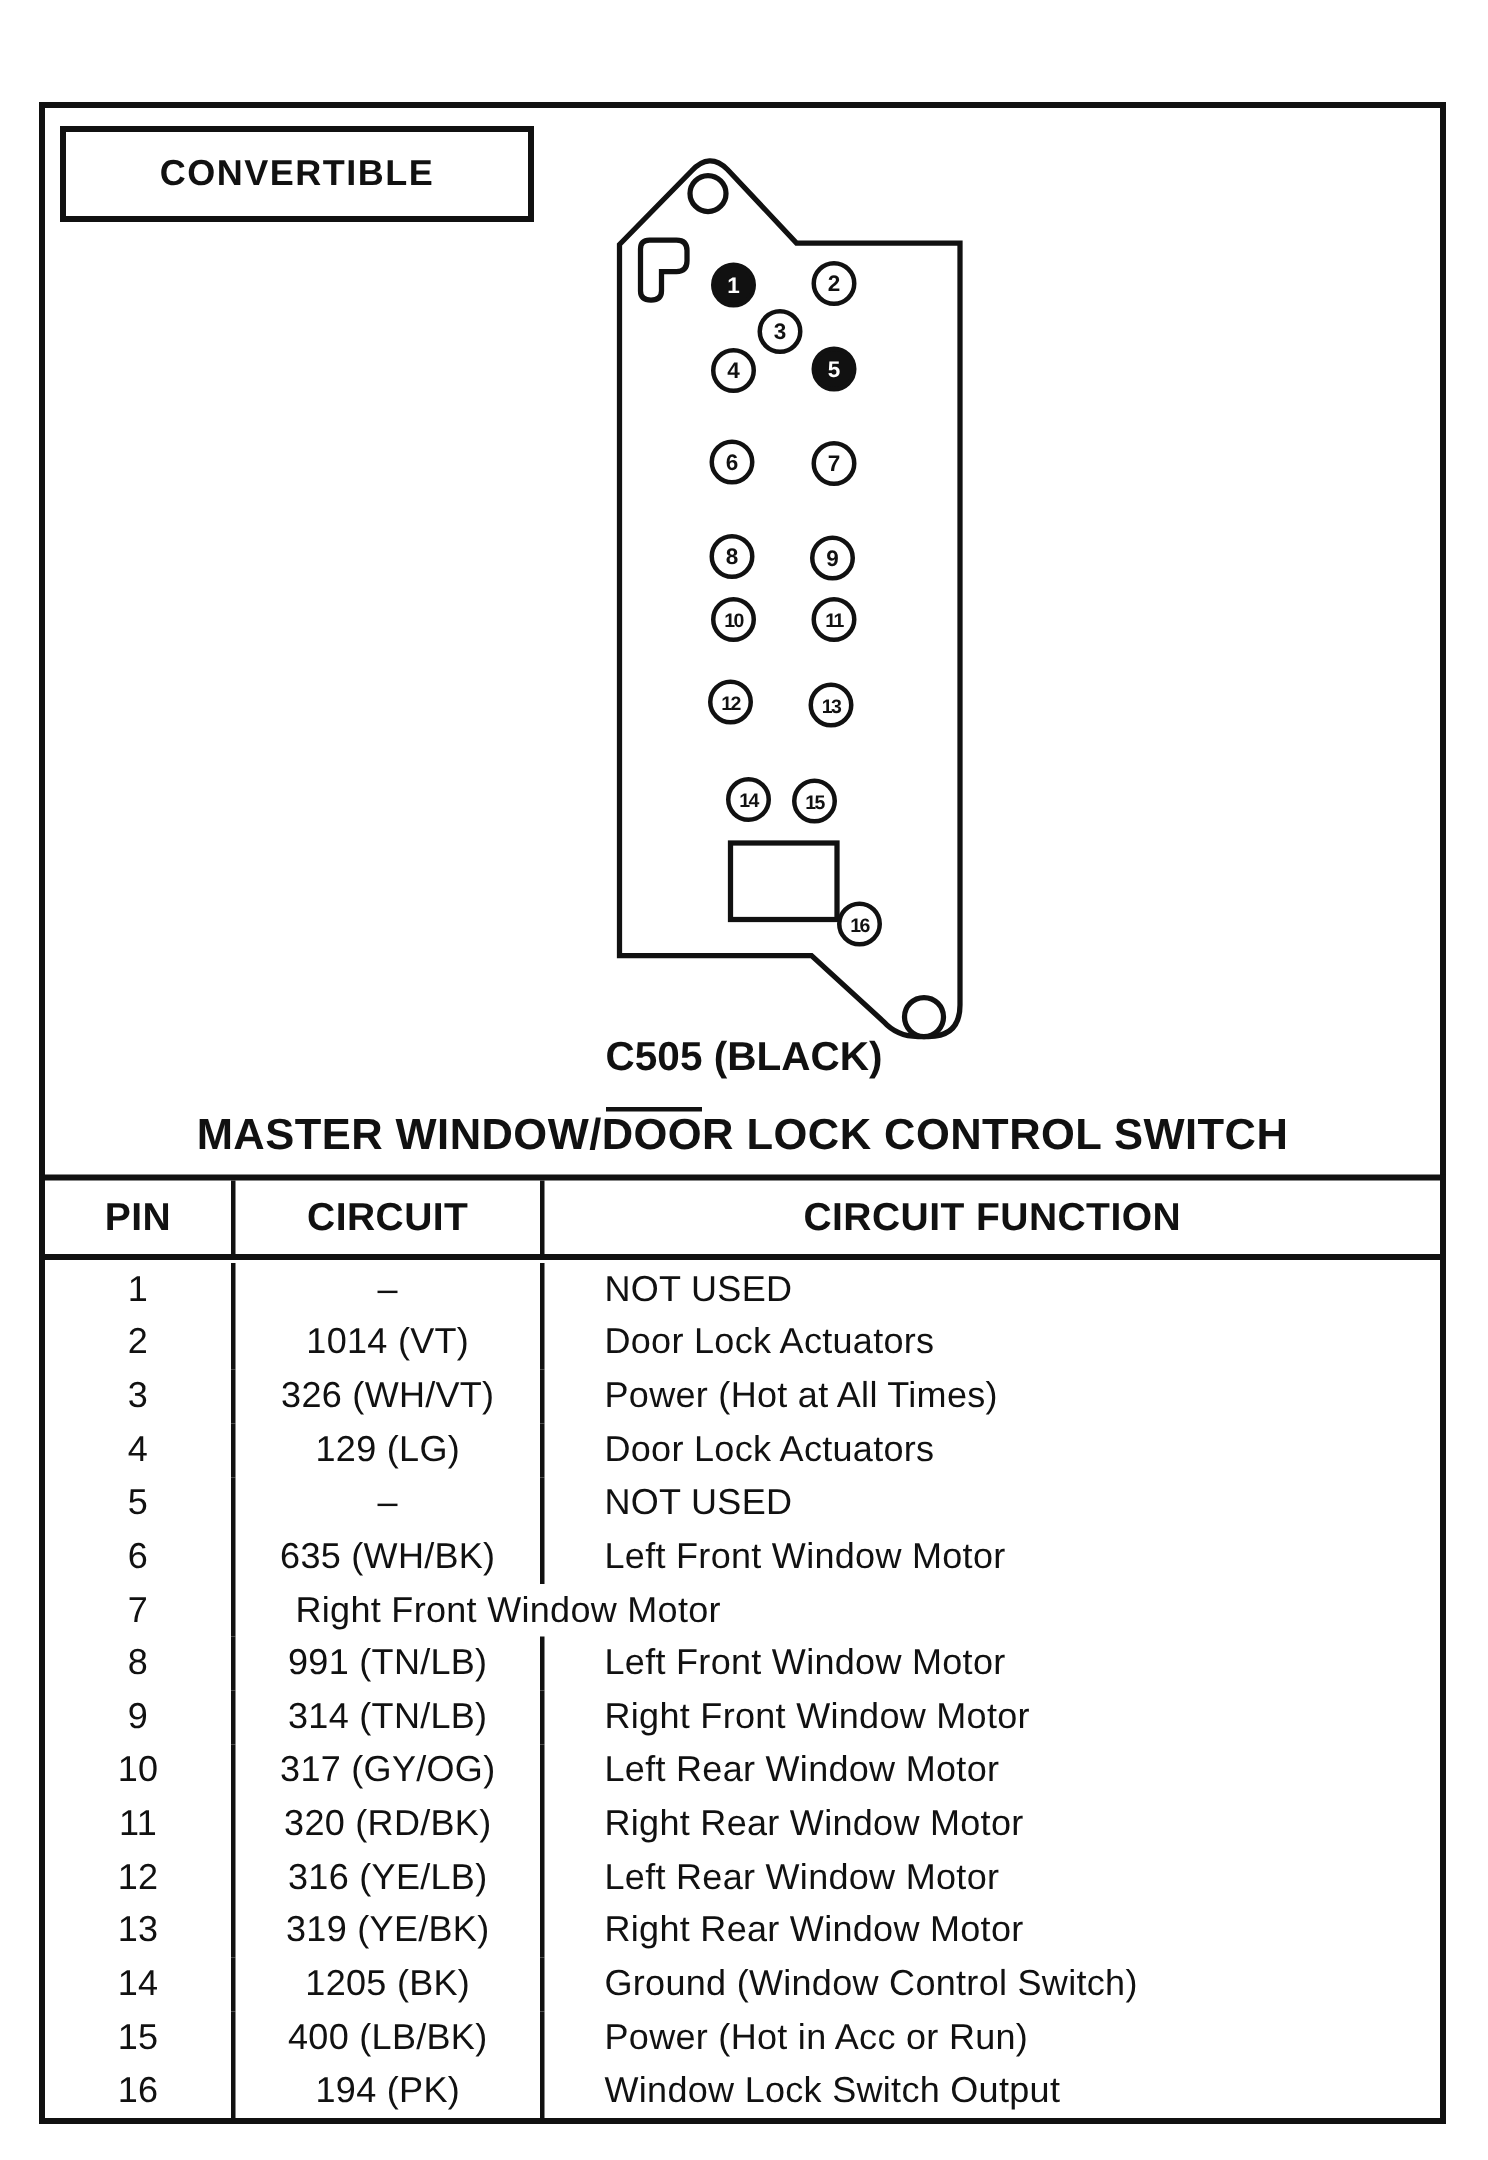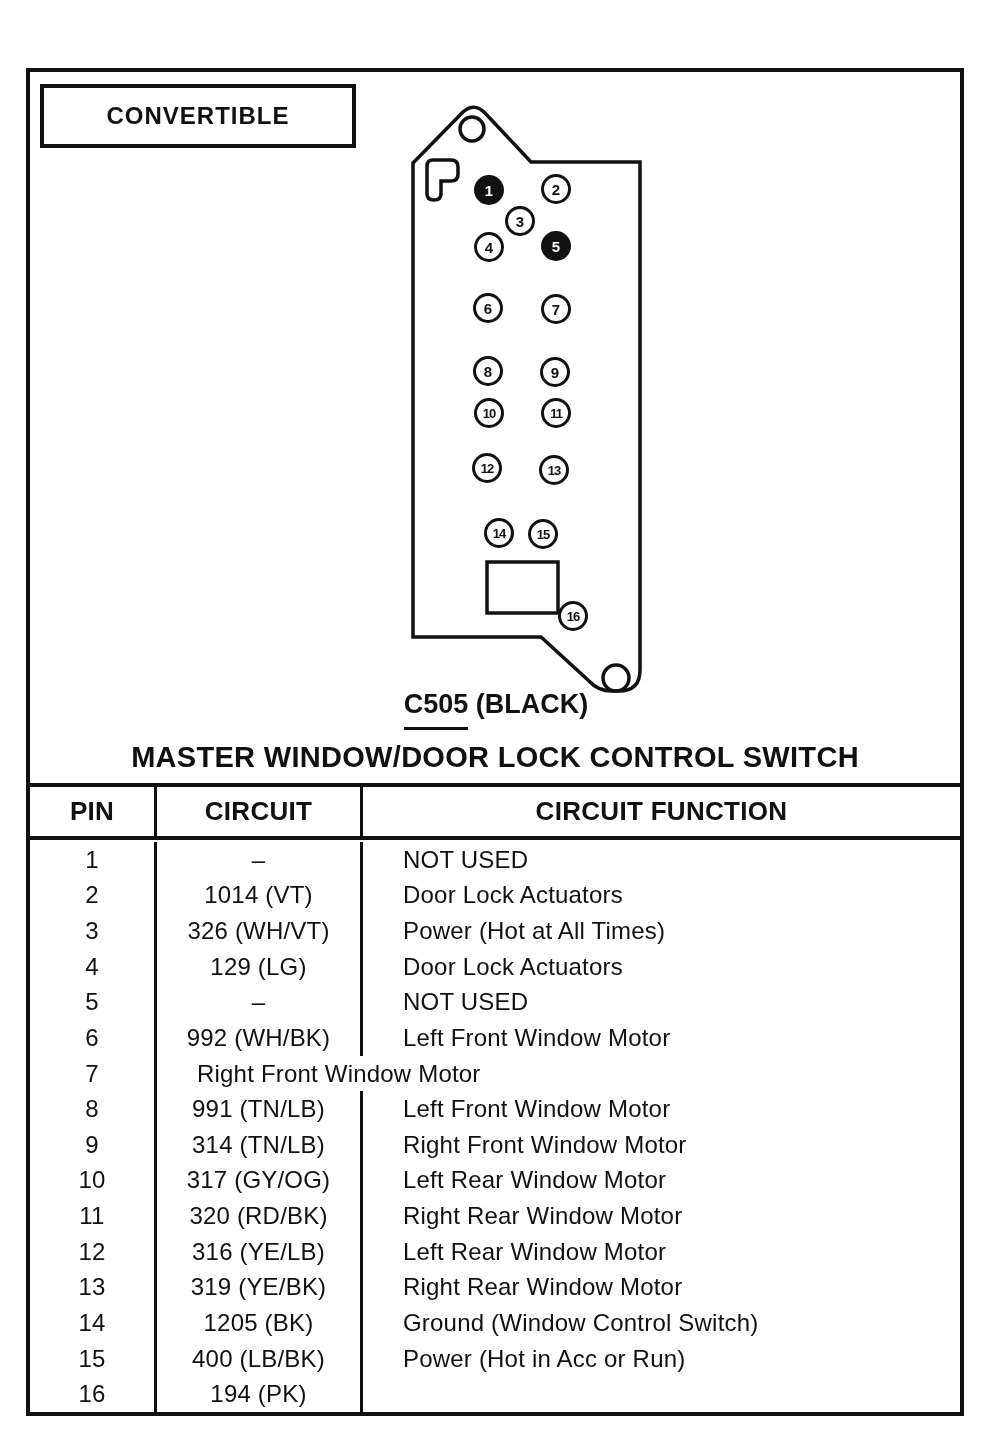--- a/index.html
+++ b/index.html
@@ -30,21 +30,21 @@
     display:flex; align-items:center; justify-content:center;
     font-weight:bold; font-size:15px; line-height:1;
   }
   .pin.two { font-size:13px; letter-spacing:-1px; }
   .pin.filled { background:var(--ink); color:var(--paper); }
 
   .connector-caption {
     position:absolute; left:0; top:689px; width:992px;
     text-align:center; font-weight:bold; font-size:27px;
   }
-  .connector-caption .code { border-bottom:3px solid var(--ink); padding-bottom:8px; }
+  .connector-caption .code { border-bottom:3px solid var(--ink); padding-bottom:19px; }
 
   .page-title {
     position:absolute; left:26px; top:741px; width:938px;
     text-align:center; font-weight:bold; font-size:29px; letter-spacing:0.3px;
   }
 
   .pin-table {
     position:absolute; left:26px; top:783px; width:938px; height:633px;
     border:4px solid var(--ink);
     display:flex; flex-direction:column;
@@ -138,21 +138,21 @@
         <div class="cell c2">129 (LG)</div>
         <div class="cell c3">Door Lock Actuators</div>
       </div>
       <div class="trow">
         <div class="cell c1">5</div>
         <div class="cell c2">–</div>
         <div class="cell c3">NOT USED</div>
       </div>
       <div class="trow">
         <div class="cell c1">6</div>
-        <div class="cell c2">992 (WH/BK)</div>
+        <div class="cell c2">635 (WH/BK)</div>
         <div class="cell c3">Left Front Window Motor</div>
       </div>
       <div class="trow">
         <div class="cell c1">7</div>
         <div class="cell c3">Right Front Window Motor</div>
       </div>
       <div class="trow">
         <div class="cell c1">8</div>
         <div class="cell c2">991 (TN/LB)</div>
         <div class="cell c3">Left Front Window Motor</div>
@@ -188,15 +188,16 @@
         <div class="cell c3">Ground (Window Control Switch)</div>
       </div>
       <div class="trow">
         <div class="cell c1">15</div>
         <div class="cell c2">400 (LB/BK)</div>
         <div class="cell c3">Power (Hot in Acc or Run)</div>
       </div>
       <div class="trow">
         <div class="cell c1">16</div>
         <div class="cell c2">194 (PK)</div>
+        <div class="cell c3">Window Lock Switch Output</div>
       </div>
     </div>
 </div>
 
 </body></html>

